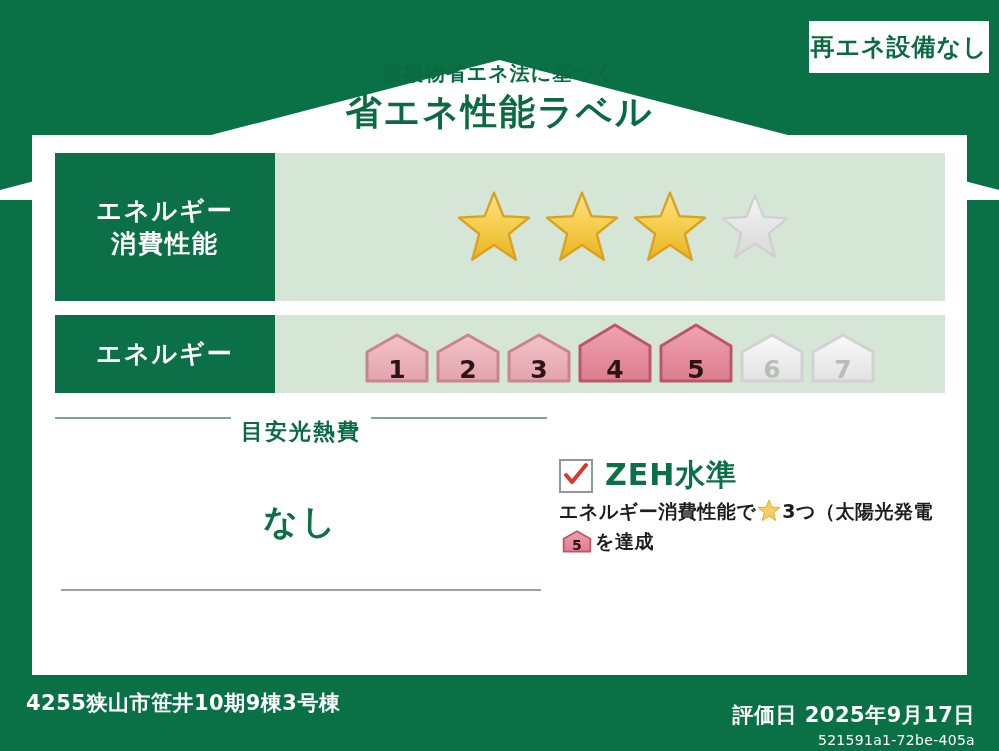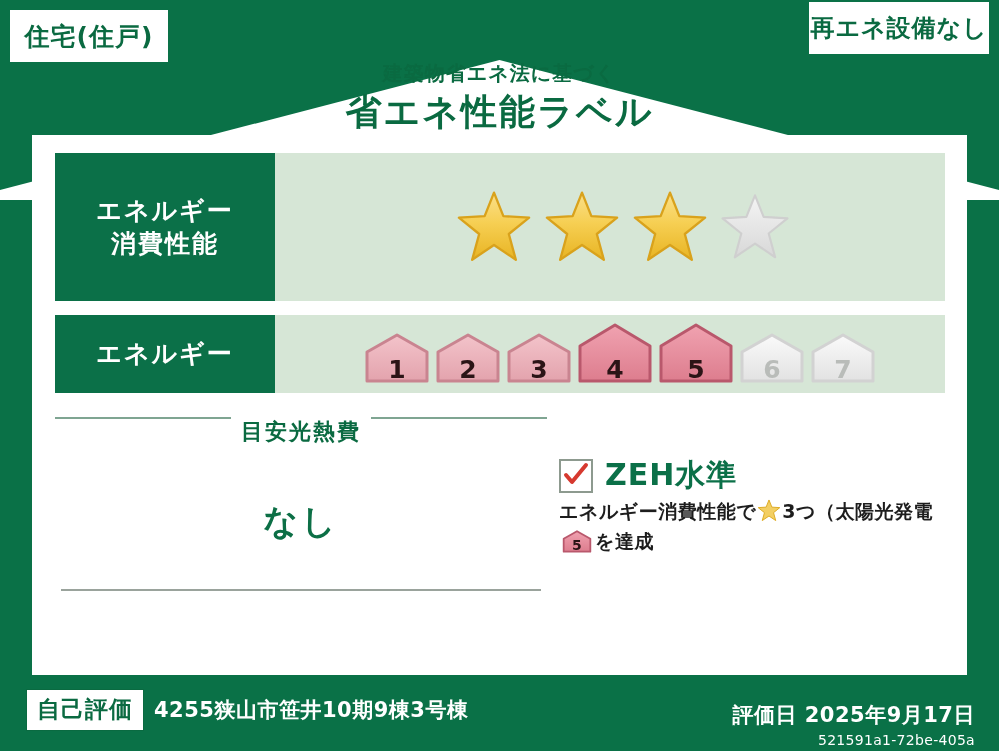--- a/index.html
+++ b/index.html
@@ -46,21 +46,21 @@
     align-items:center;
     justify-content:center;
     letter-spacing:1px;
   }
   .tag-left{
     left:8px; top:8px;
     width:158px; height:52px;
     font-size:25px;
   }
   .tag-right{
-    right:8px; top:0;
+    right:8px; top:19px;
     width:180px; height:52px;
     font-size:24px;
   }
 
   
   .title-block{
     position:absolute;
     z-index:5;
     left:0; top:60px;
     width:999px;
@@ -283,23 +283,20 @@
 
 <div id="label-root">
 
   <svg class="roof" viewBox="0 0 999 200" preserveAspectRatio="none">
     <polygon points="0,0 999,0 999,200 0,200" fill="#0a7147"></polygon>
     <polygon points="499.5,60 999,190 999,200 0,200 0,190" fill="#ffffff"></polygon>
   </svg>
 
   <div class="house-body"></div>
 
-  <div class="corner-tag tag-left">
-    <span>住宅(住戸)</span>
-  </div>
   <div class="corner-tag tag-right">
     <span>再エネ設備なし</span>
   </div>
 
   <div class="title-block">
     <div class="title-sub">建築物省エネ法に基づく</div>
     <div class="title-main">省エネ性能ラベル</div>
   </div>
 
   <div class="content">
@@ -443,21 +440,20 @@
                 <polygon points="3,51 3,22 33,5 63,22 63,51" fill="url(#pstrong)" stroke="#b9586c" stroke-width="4" stroke-linejoin="round"></polygon>
               </svg><span style="position:absolute;left:0;right:0;bottom:1px;text-align:center;font-size:14px;font-weight:bold;color:#2b1416;line-height:1;">5</span></span><span>を達成</span>
         </div>
       </div>
 
     </div>
   </div>
 
   <div class="footer">
     <div class="footer-left">
-      <span class="self-eval">自己評価</span>
       <span class="addr">4255狭山市笹井10期9棟3号棟</span>
     </div>
     <div class="footer-right">
       <div class="eval-date">
         <span>評価日</span>
         <span>2025年9月17日</span>
       </div>
       <div class="eval-id">521591a1-72be-405a</div>
     </div>
   </div>

